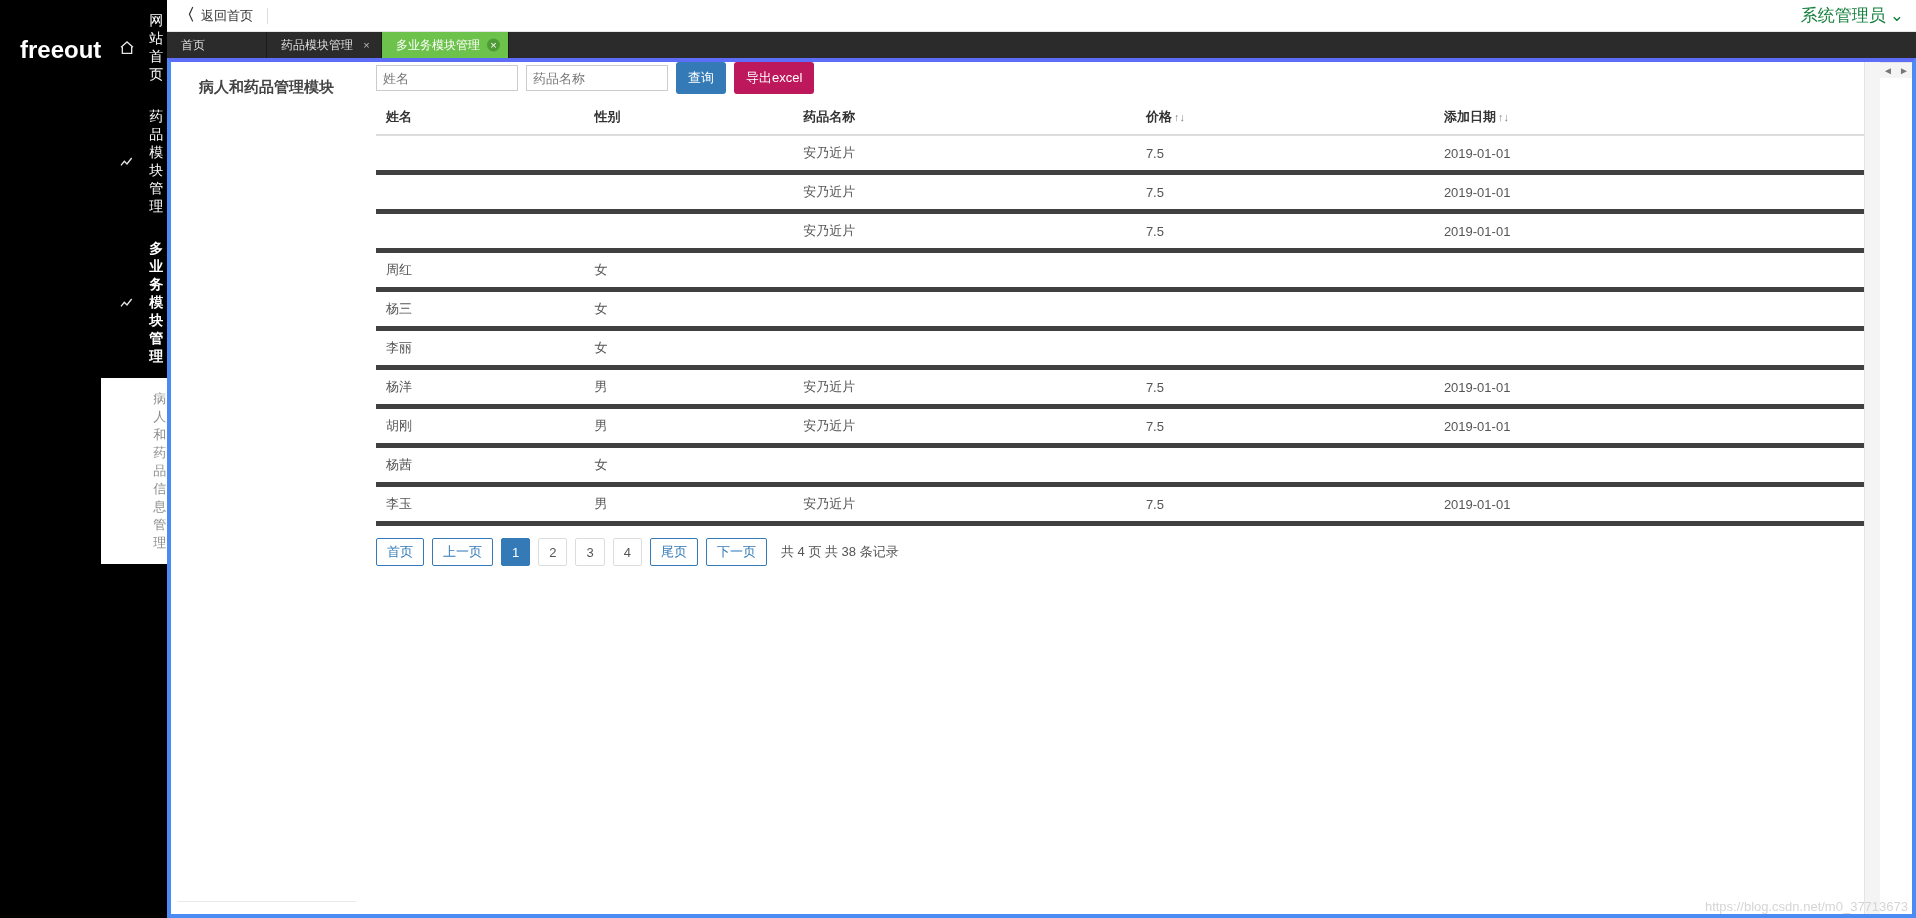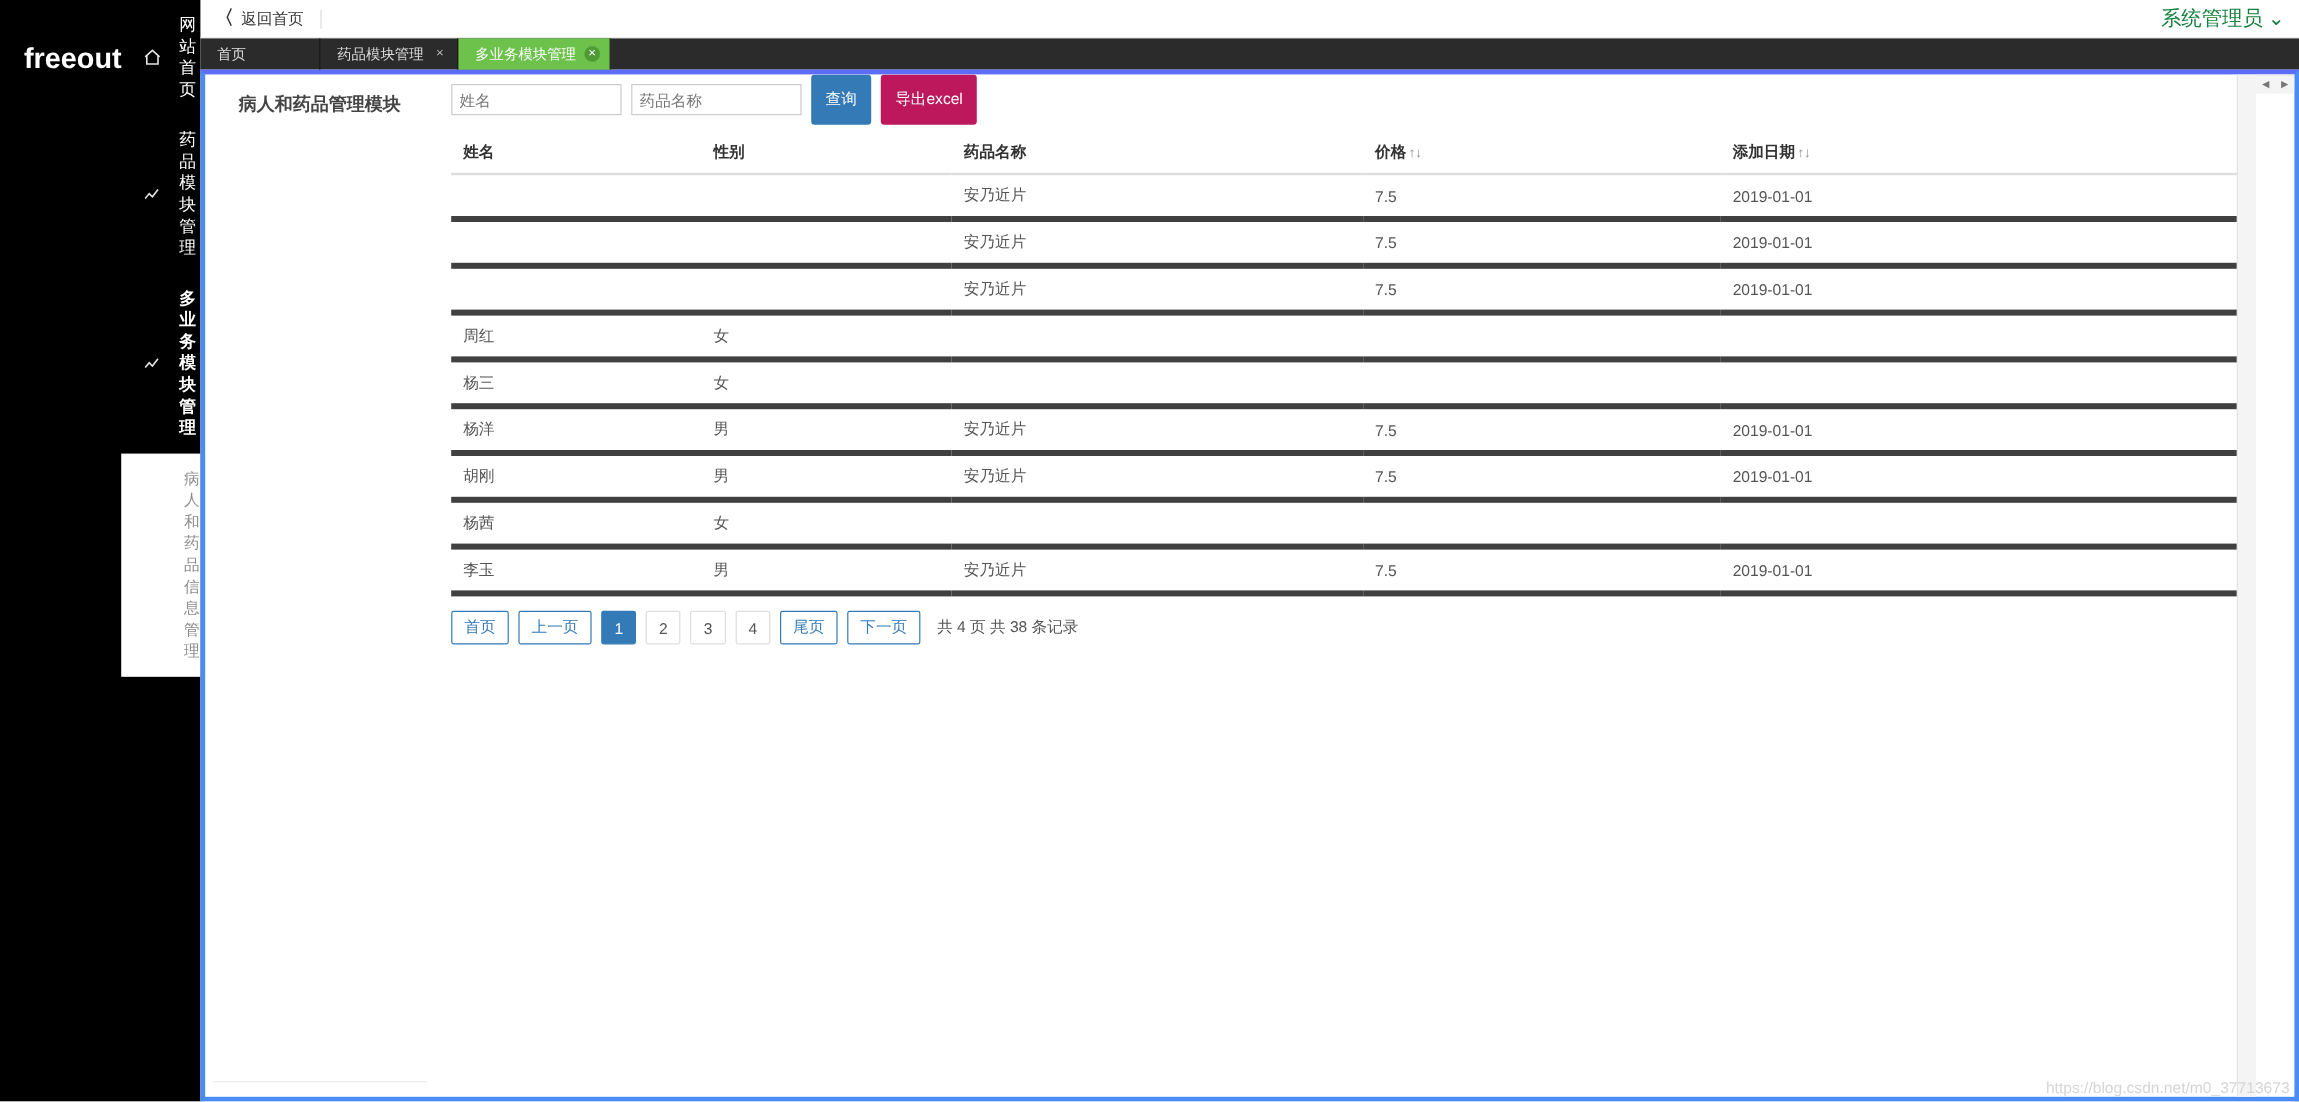--- a/index.html
+++ b/index.html
@@ -35,21 +35,21 @@
   .tab.active-green .close { background:#4e9a34; color:#fff; }
 
   
   .content-outer { flex:1; border:4px solid #4b8bf4; border-top-color:#5e6df7; margin:0; padding:0; overflow:hidden; display:flex; flex-direction:row; }
   .module-header { padding:16px 22px 10px; font-size:15px; font-weight:bold; color:#444; border-bottom:1px solid #eaeaea; margin:0 6px 12px 6px; }
   .content-body { padding:0 14px 10px 14px; flex:1; overflow:auto; position:relative; }
 
   
   .filters { display:flex; align-items:center; gap:8px; margin-bottom:6px; }
   .filters input[type=text] { height:26px; width:142px; border:1px solid #ccc; padding:0 6px; font-size:13px; }
-  .btn { height:42px; padding:0 12px; border:none; border-radius:3px; color:#fff; font-size:13px; cursor:pointer; }
+  .btn { height:32px; padding:0 12px; border:none; border-radius:3px; color:#fff; font-size:13px; cursor:pointer; }
   .btn-primary { background:#337ab7; }
   .btn-info { background:#be185d;text-align:right; }
 
   
   table { width:100%; border-collapse:collapse; font-size:13px; }
   thead th { text-align:left; font-weight:bold; padding:8px 10px; border-bottom:2px solid #ddd; color:#333; }
   tbody td { padding:8px 10px; border-bottom:5px solid #404040; color:#555; }
   th.sortable .arrows { font-size:11px; color:#888; margin-left:2px; }
 
   
@@ -199,20 +199,27 @@
               <td></td>
             </tr>
             <tr>
               <td>杨三</td>
               <td>女</td>
               <td></td>
               <td></td>
               <td></td>
             </tr>
             <tr>
+              <td>李丽</td>
+              <td>女</td>
+              <td></td>
+              <td></td>
+              <td></td>
+            </tr>
+            <tr>
               <td>杨洋</td>
               <td>男</td>
               <td>安乃近片</td>
               <td>7.5</td>
               <td>2019-01-01</td>
             </tr>
             <tr>
               <td>胡刚</td>
               <td>男</td>
               <td>安乃近片</td>

